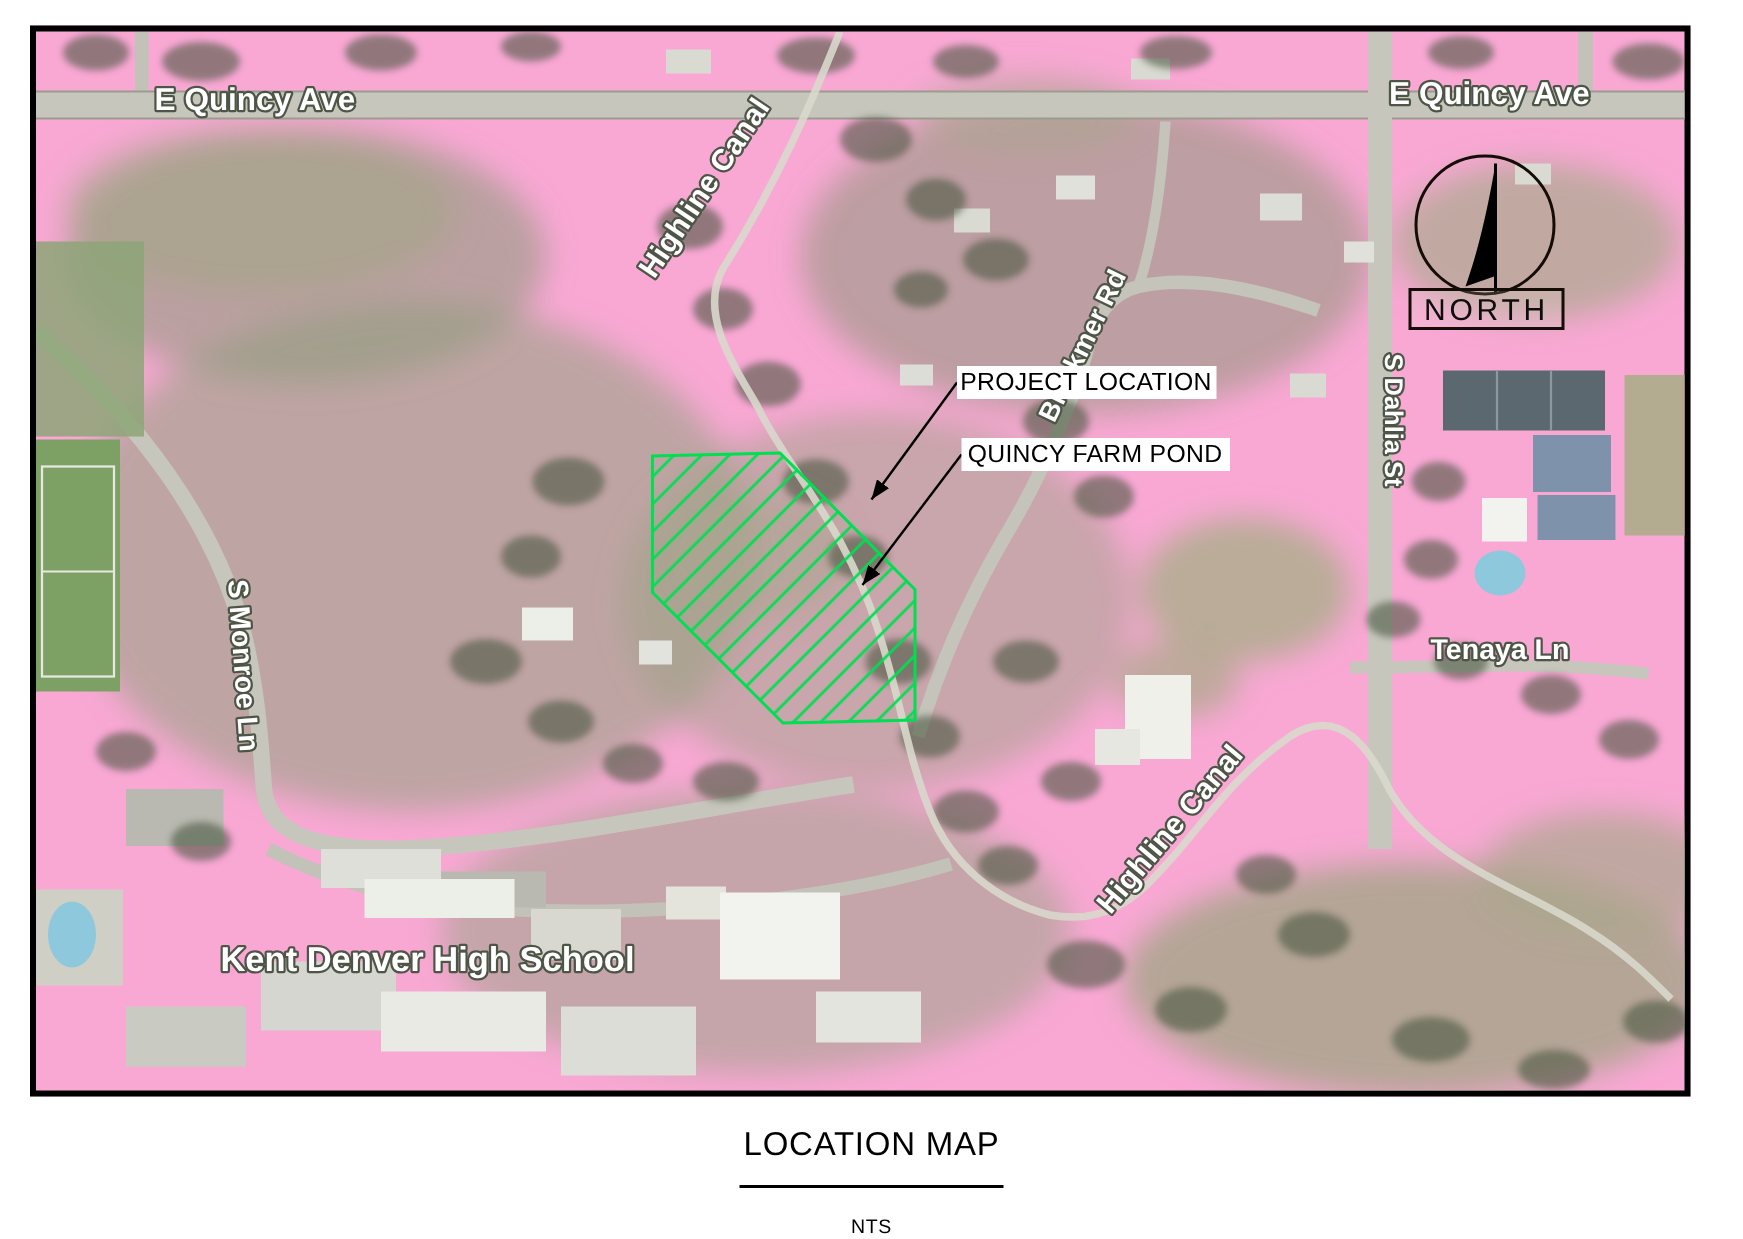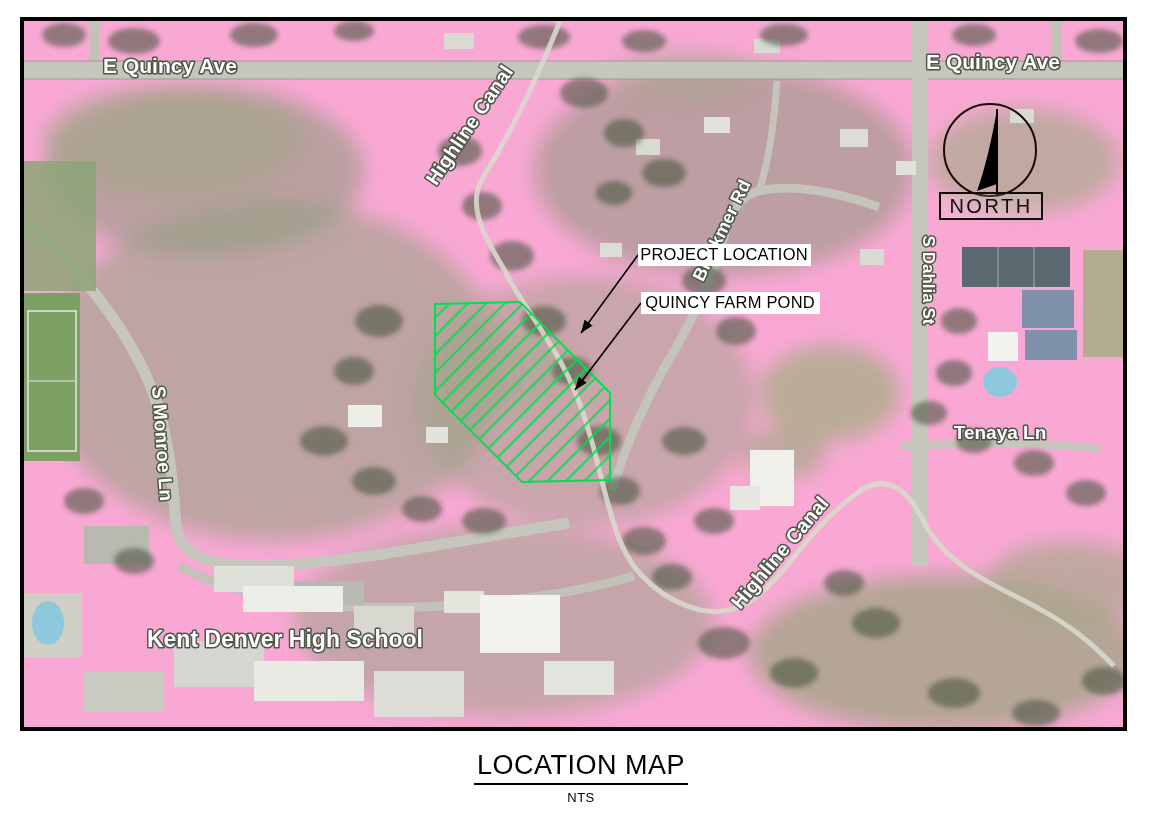--- a/index.html
+++ b/index.html
@@ -6,23 +6,23 @@
   body{width:1162px;height:826px;position:relative;overflow:hidden;
        font-family:"Liberation Sans",sans-serif;}
   .map-frame{position:absolute;left:20px;top:17px;width:1099px;height:706px;
              border:4px solid #000;background:#f9a8d4;}
   .map-frame svg{position:absolute;left:0;top:0;display:block;}
   .street-label{fill:#ffffff;font-weight:700;stroke:#4d5547;stroke-width:3px;
                 stroke-linejoin:round;paint-order:stroke;font-family:"Liberation Sans",sans-serif;}
   .callout-text{fill:#000;font-family:"Liberation Sans",sans-serif;font-size:16.5px;letter-spacing:.2px;}
   .north-text{fill:#0d0d0d;font-family:"Liberation Sans",sans-serif;font-size:20px;letter-spacing:2.5px;}
   .title-block{position:absolute;left:0;top:750px;width:1162px;text-align:center;color:#000;}
-  .map-title{display:inline-block;font-size:27px;letter-spacing:.5px;
-             border-bottom:2.5px solid #000;padding:0 3px 2px 3px;}
-  .map-scale{font-size:13px;margin-top:5px;letter-spacing:.5px;}
+  .map-title{display:inline-block;font-size:22px;letter-spacing:.5px;
+             border-bottom:2.5px solid #000;padding:0 3px 14px 3px;}
+  .map-scale{font-size:13px;margin-top:18px;letter-spacing:.5px;}
 </style>
 </head>
 <body>
 
 <div class="map-frame">
 <svg width="1099" height="706" viewBox="0 0 1099 706">
   <defs>
     <filter id="soft" x="-40%" y="-40%" width="180%" height="180%">
           <feGaussianBlur stdDeviation="10"></feGaussianBlur>
         </filter>

